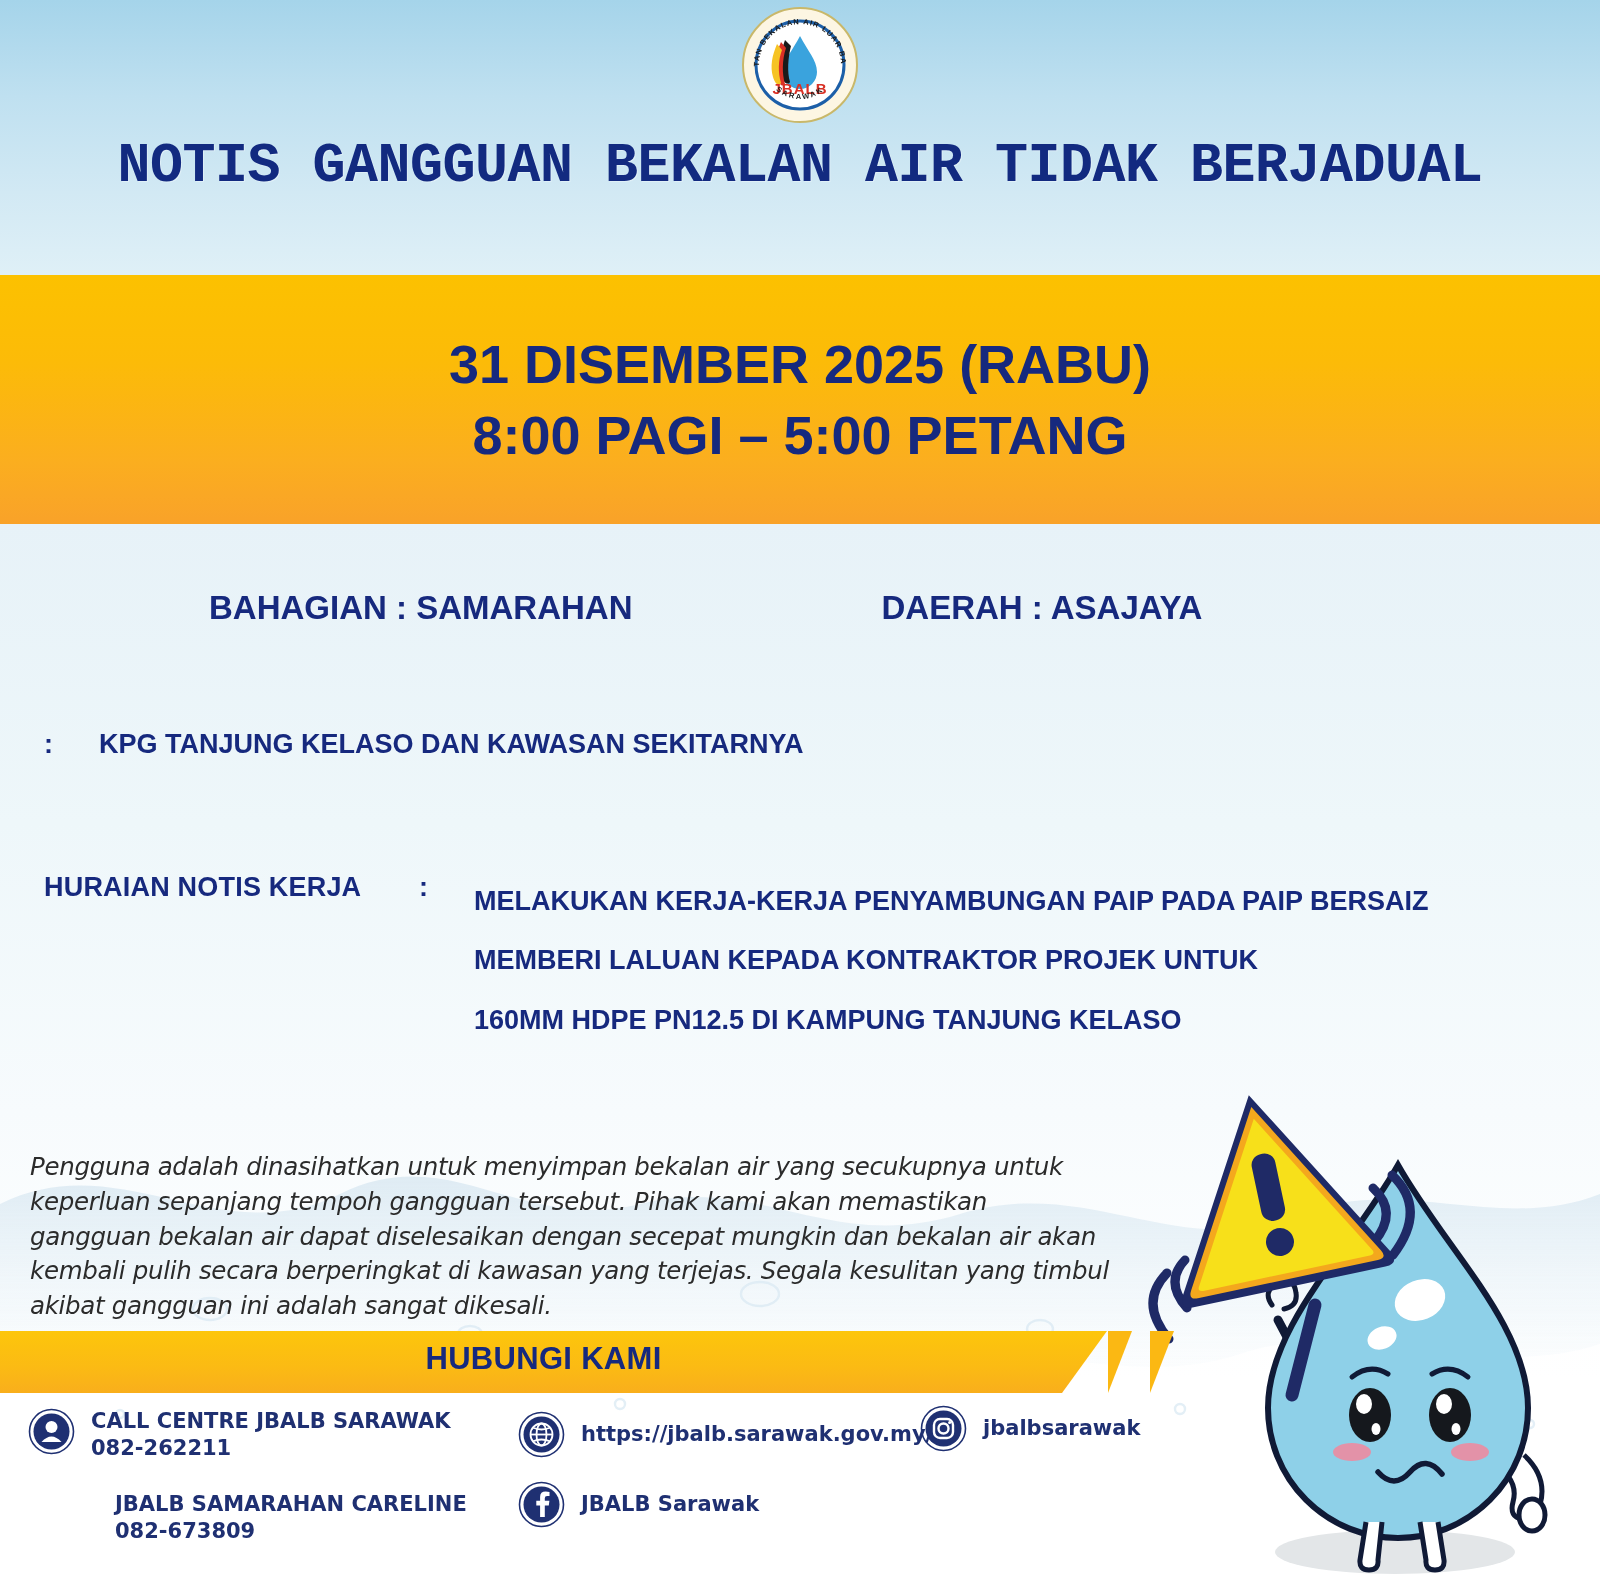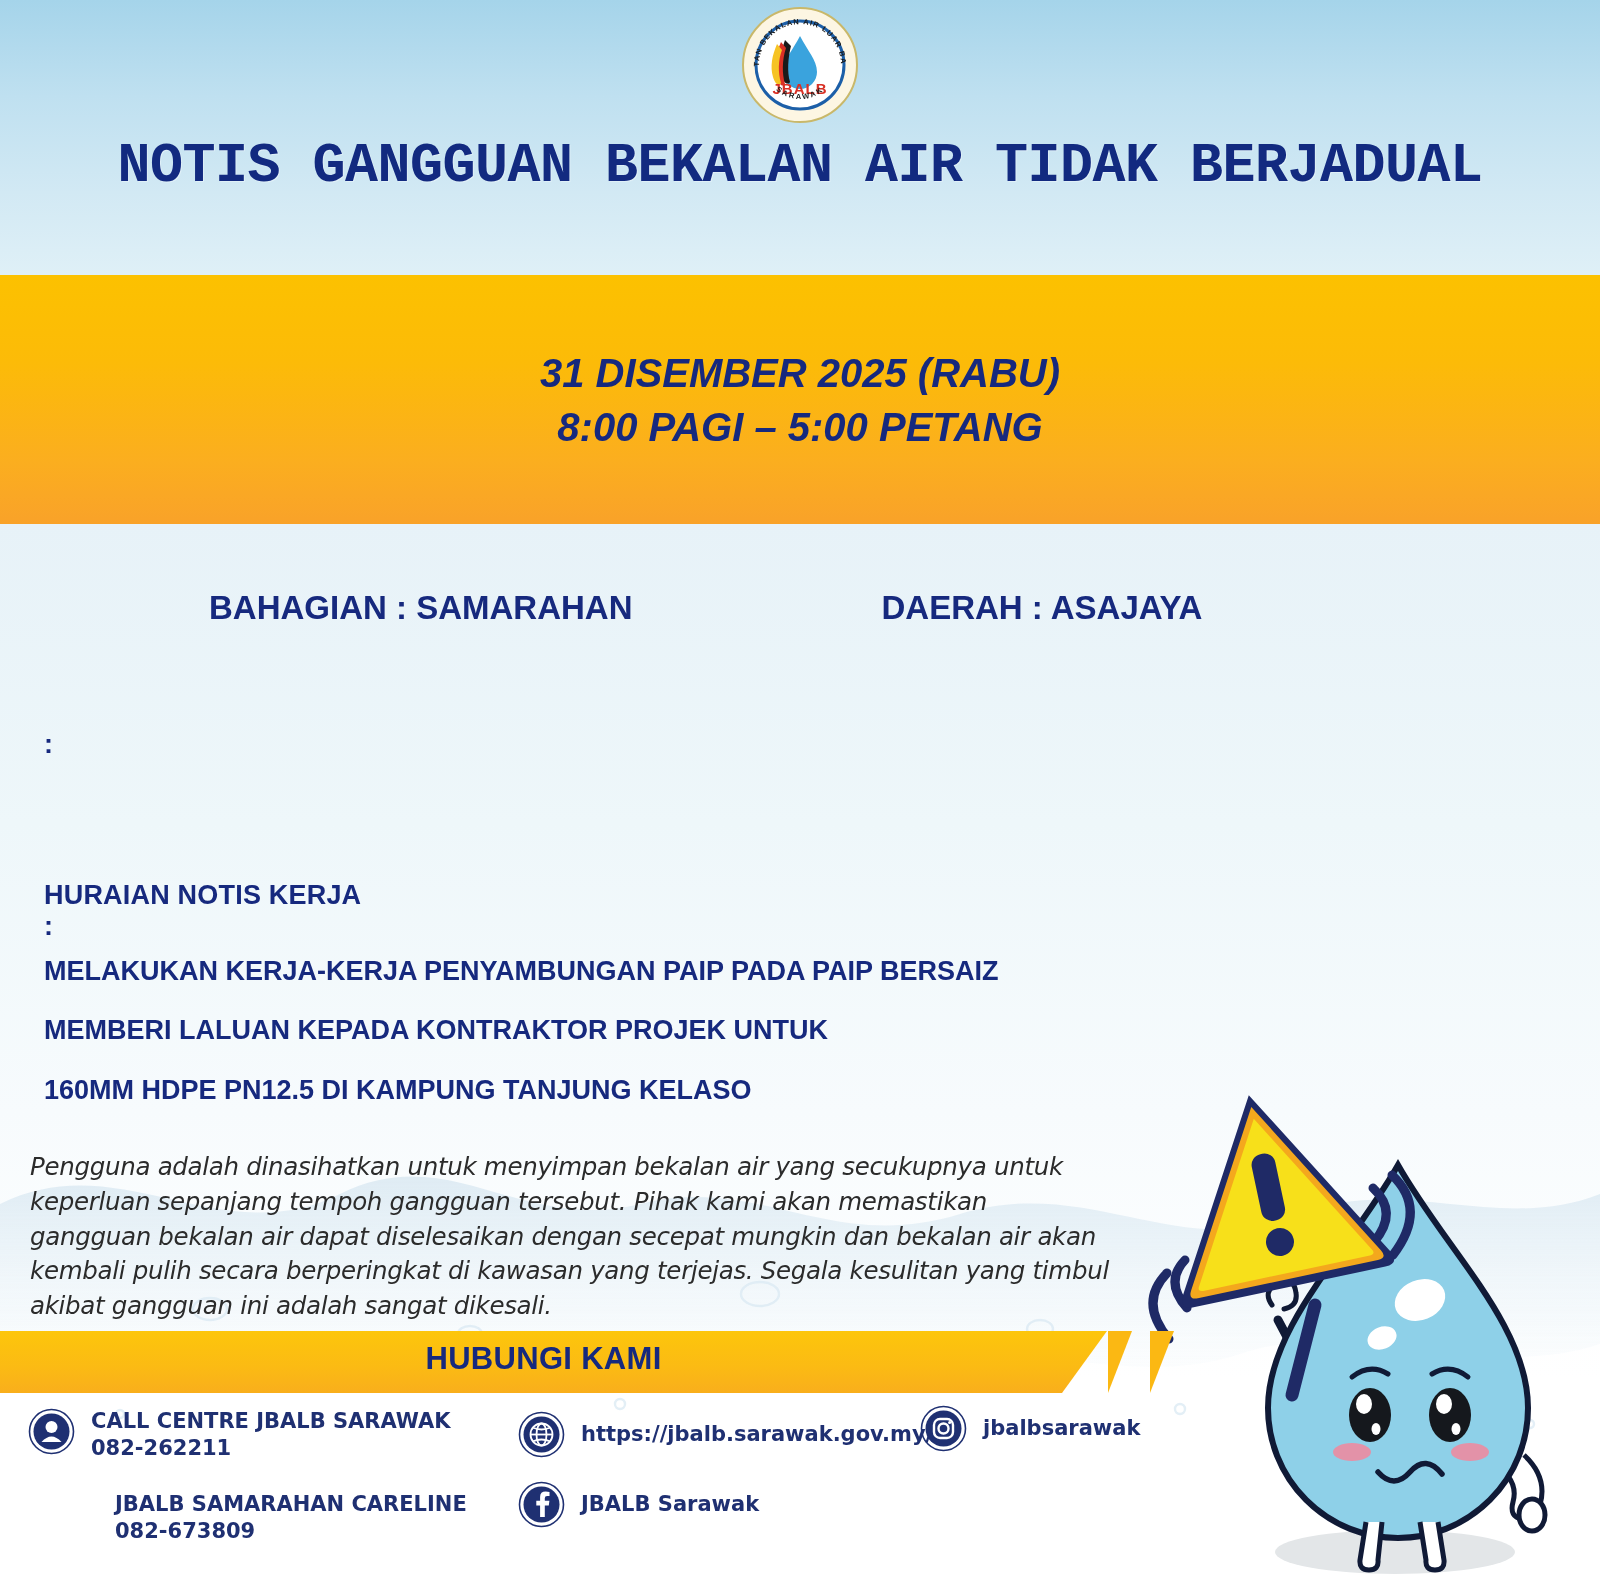--- a/index.html
+++ b/index.html
@@ -31,23 +31,22 @@
   }
 
   
   .date-banner {
     position:absolute; left:0; top:275px; width:1600px; height:249px;
     background:linear-gradient(180deg,#fcc100 0%, #fcbb08 35%, #fbae1f 75%, #f9a229 100%);
     display:flex; flex-direction:column; align-items:center; justify-content:center;
     gap:8px;
   }
   .date-line {
-    font-size:40px; font-weight:bold; color:#16297e; letter-spacing:0px;
+    font-size:54px; font-weight:bold; color:#16297e; letter-spacing:0px;
     line-height:1.15;
-    font-style:italic;
   }
 
   
   .body-area {
     position:absolute; left:0; top:524px; width:1600px; height:1069px;
     background:linear-gradient(180deg,#e7f2f8 0%, #eef7fa 28%, #f7fbfd 55%, #ffffff 80%);
     overflow:hidden;
   }
 
   
@@ -76,21 +75,21 @@
     font-size:27px; font-weight:bold; color:#16297e;
   }
 
   .kawasan { left:44px; top:205px; }
   .kawasan .field-label { width:380px; }
   .kawasan .field-colon { width:55px; }
   .kawasan .field-value {
     font-size:27px; font-weight:bold; color:#16297e; white-space:nowrap;
   }
 
-  .huraian { left:44px; top:356px; width:1480px;flex-direction:column; }
+  .huraian { left:44px; top:348px; width:1480px; }
   .huraian .field-label { width:375px; }
   .huraian .field-colon { width:55px; }
   .huraian .field-value {
     width:1030px;
     font-size:27px; font-weight:bold; color:#16297e;
     text-align:justify; line-height:2.2;
   }
   .huraian .field-value p { text-align:justify; }
   .huraian .field-value p:last-child { text-align:left; }
 
@@ -212,20 +211,21 @@
       </g>
     </svg>
 
     <div class="region-row">
       <div class="region-item region-bahagian">BAHAGIAN : SAMARAHAN</div>
       <div class="region-item region-daerah">DAERAH : ASAJAYA</div>
     </div>
 
     <div class="field kawasan">
       <div class="field-colon">:</div>
+      <div class="field-value">KPG TANJUNG KELASO DAN KAWASAN SEKITARNYA</div>
     </div>
 
     <div class="field huraian">
       <div class="field-label">HURAIAN NOTIS KERJA</div>
       <div class="field-colon">:</div>
       <div class="field-value">
         <p>MELAKUKAN KERJA-KERJA  PENYAMBUNGAN PAIP PADA PAIP BERSAIZ</p>
         <p>MEMBERI LALUAN KEPADA KONTRAKTOR PROJEK UNTUK</p>
         <p>160MM HDPE PN12.5 DI KAMPUNG TANJUNG KELASO</p>
       </div>

